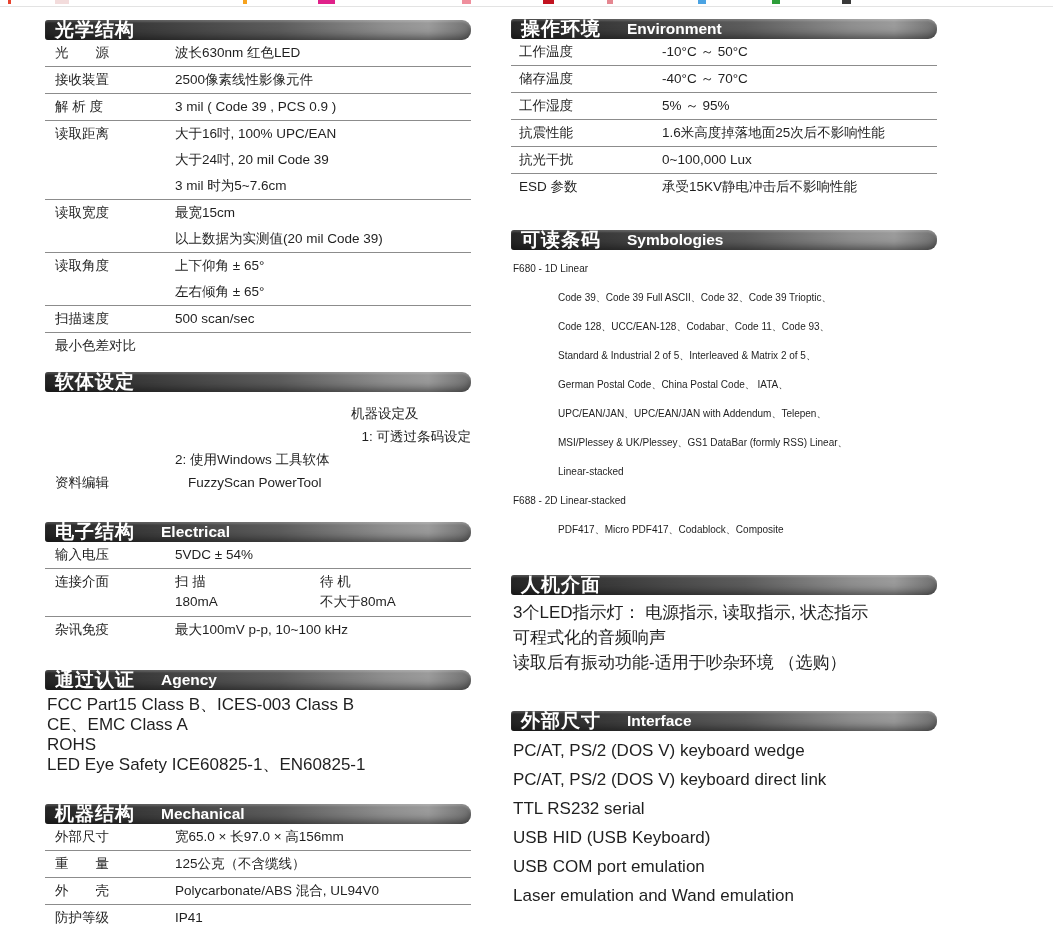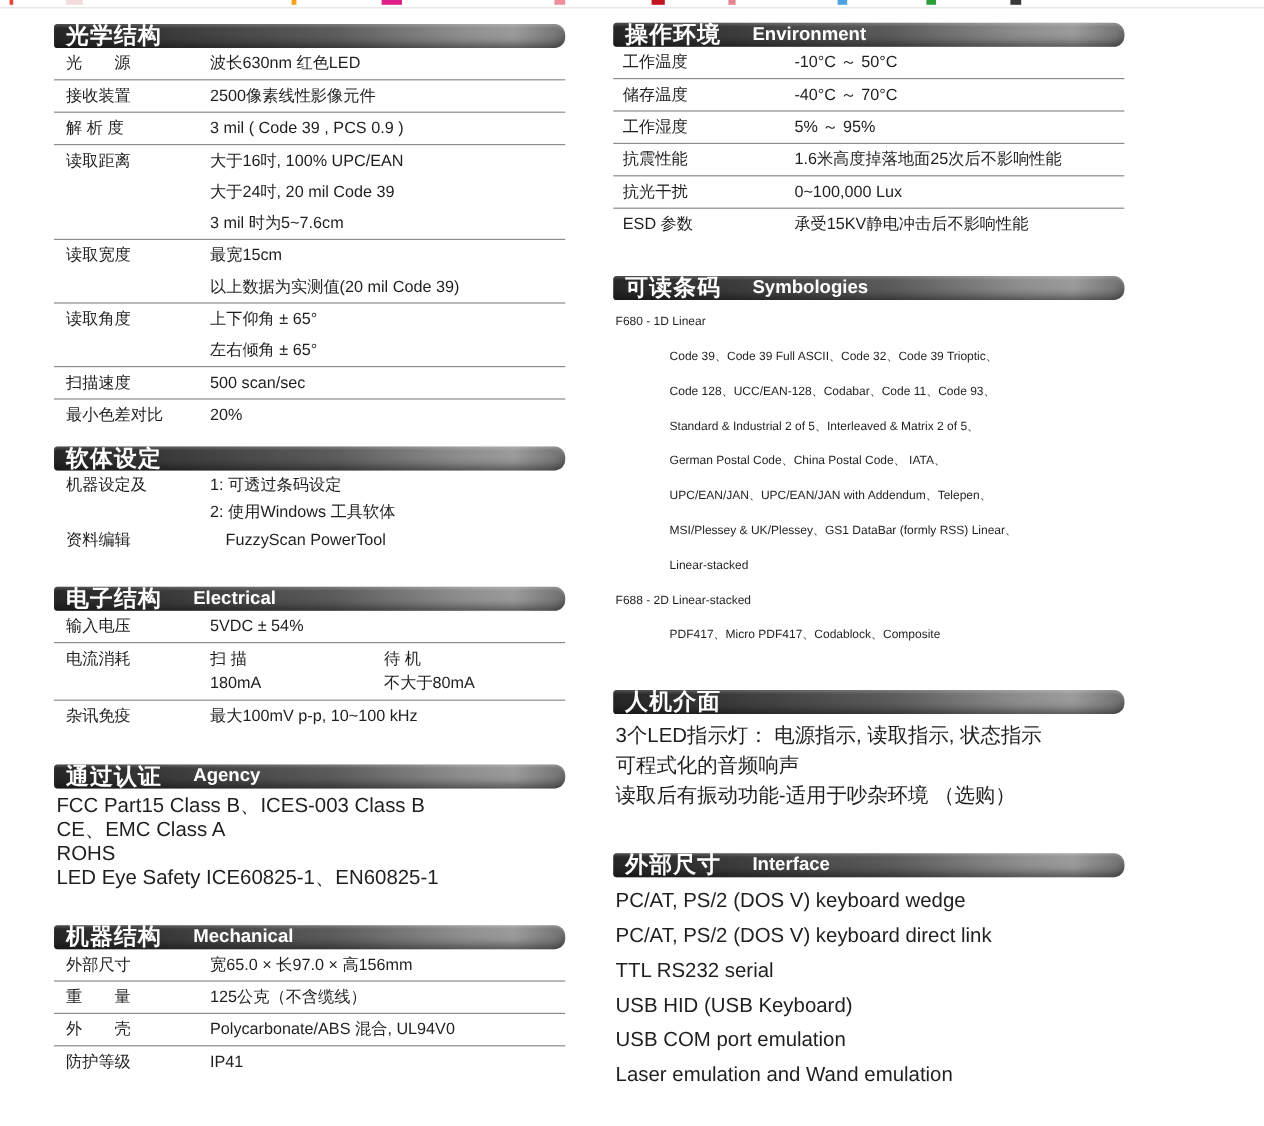--- a/index.html
+++ b/index.html
@@ -121,31 +121,28 @@
       </div>
     </div>
     <div class="trow">
       <div class="lbl">扫描速度</div>
       <div class="val">
           <div class="vline">500 scan/sec</div>
         </div>
     </div>
     <div class="trow nb">
       <div class="lbl">最小色差对比</div>
-      <div class="val">
-          <div class="vline">20%</div>
-        </div>
     </div>
   </section>
 
   <section class="sec sec-software">
     <div class="sec-hdr">
       <span class="zh">软体设定</span>
     </div>
-    <div class="trow nb" style="padding-top:0;">
+    <div class="trow nb" style="padding-top:10px;flex-direction:column;">
       <div class="lbl">机器设定及</div>
       <div class="val">
           <div class="vline">1: 可透过条码设定</div>
         </div>
     </div>
     <div class="trow nb">
       <div class="lbl">资料编辑</div>
       <div class="val">
         <div class="vline">2: 使用Windows 工具软体</div>
         <div class="vline indent1">FuzzyScan PowerTool</div>
@@ -158,21 +155,21 @@
       <span class="zh">电子结构</span>
       <span class="en">Electrical</span>
     </div>
     <div class="trow">
       <div class="lbl">输入电压</div>
       <div class="val">
           <div class="vline">5VDC ± 54%</div>
         </div>
     </div>
     <div class="trow">
-      <div class="lbl" style="line-height:20px;padding-top:3px;">电流消耗</div>
+      <div class="lbl" style="line-height:20px;padding-top:3px;">连接介面</div>
       <div class="val pairs">
         <div class="pair">
           <div>扫 描</div>
           <div>180mA</div>
         </div>
         <div class="pair">
           <div>待 机</div>
           <div>不大于80mA</div>
         </div>
       </div>

